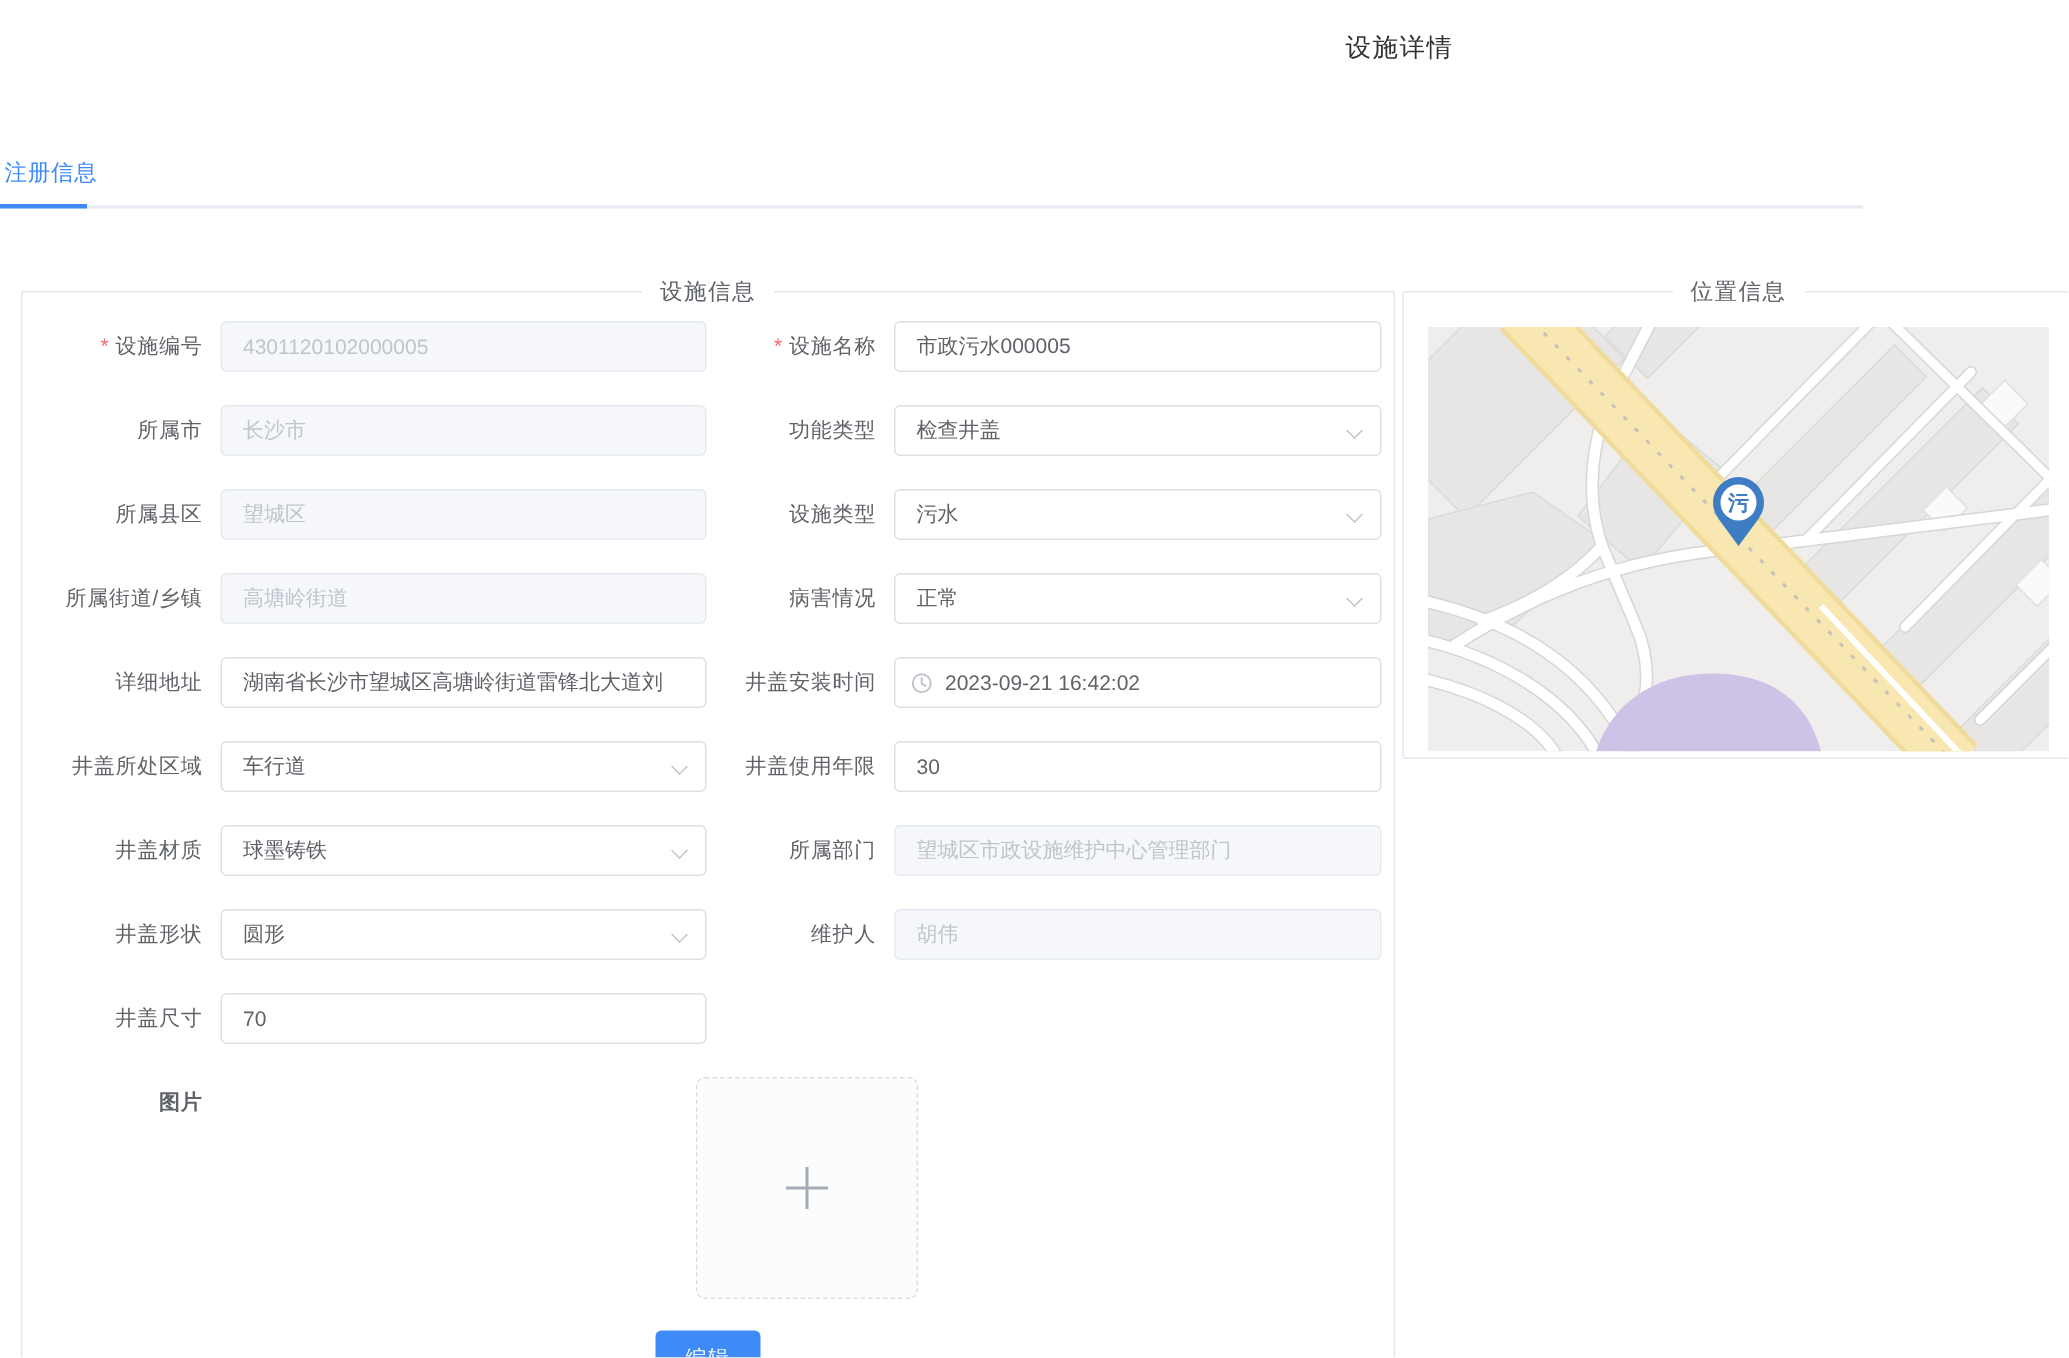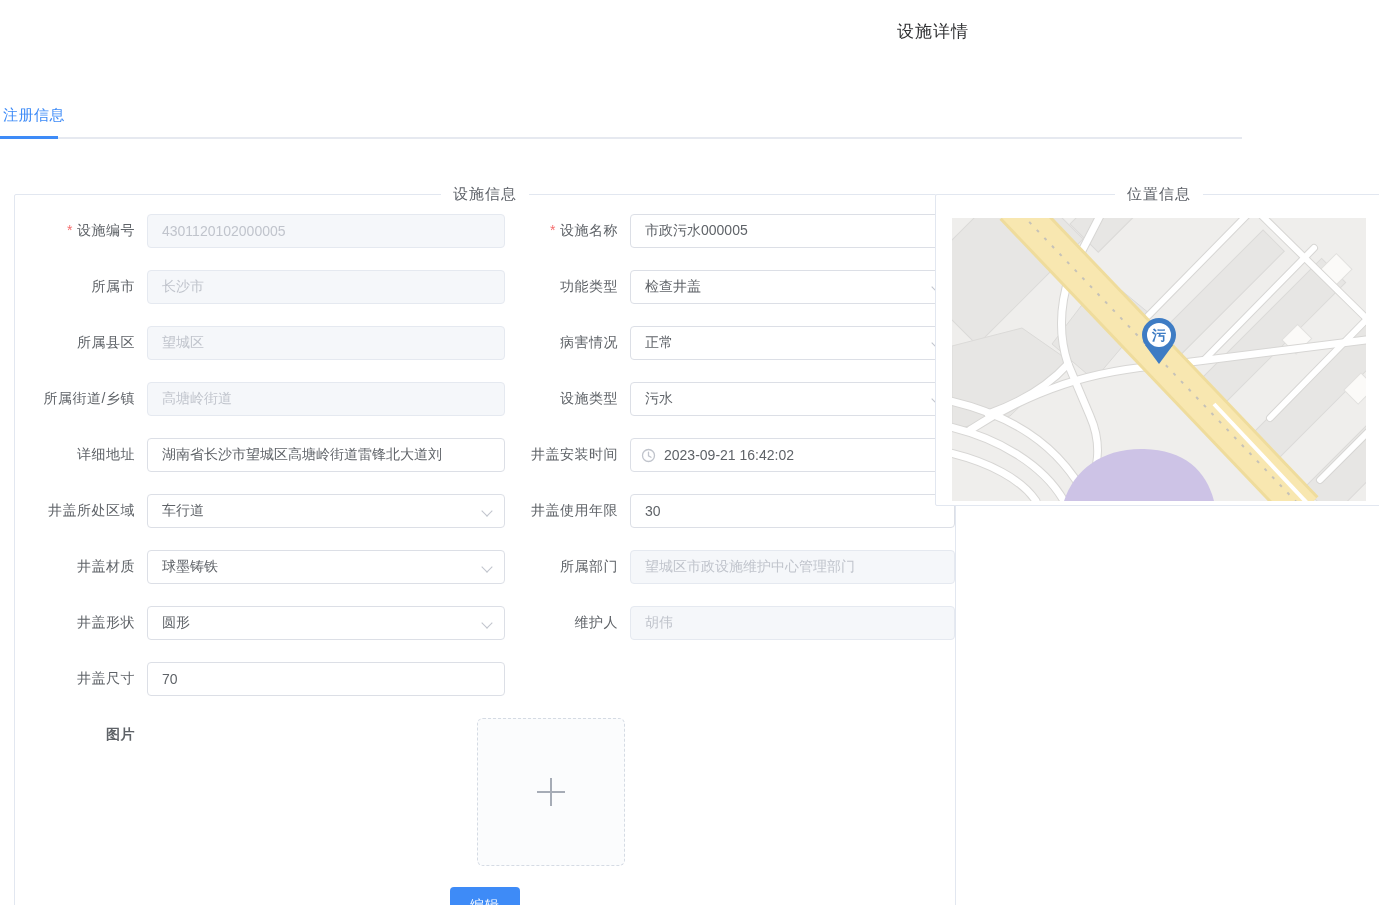--- a/index.html
+++ b/index.html
@@ -17,21 +17,21 @@
   fieldset.panel legend { margin:0 auto; padding:0 12px; font-size:15px; color:#5E6269; letter-spacing:1px; }
   .panel-facility { left:14px; top:151px; width:916px; height:748px; }
   .panel-location { left:935px; top:151px; width:448px; height:321px; }
 
   .cols { display:flex; padding-top:10px; }
   .col { display:flex; flex-direction:column; }
   .row { display:flex; align-items:center; height:34px; margin-bottom:22px; }
   .label { font-size:14px; color:#5F6368; text-align:right; padding-right:12px; flex:none; letter-spacing:0.5px; }
   .col1 .label { width:132px; }
   .col2 .label { width:125px; }
-  .col1 .control { width:358px; flex:none; }
+  .col1 .control { width:324px; flex:none; }
   .col2 .control { width:325px; flex:none; }
   .req { color:#F56C6C; margin-right:4px; font-size:14px; }
 
   .inp { display:block; width:100%; height:34px; border:1px solid #DCDFE6; border-radius:4px;
          padding:0 14px; font-size:14px; color:#5F6368; background:#fff; outline:none;
          font-family:"Liberation Sans", sans-serif; }
   .inp.disabled, .inp:disabled { background:#F5F7FA; border-color:#E5E9F0; color:#C0C4CC; -webkit-text-fill-color:#C0C4CC; }
 
   .ctl { position:relative; height:34px; border:1px solid #DCDFE6; border-radius:4px; background:#fff;
          display:flex; align-items:center; padding:0 40px 0 14px; font-size:14px; color:#5F6368; }
@@ -156,31 +156,31 @@
 
         <div class="row">
           <span class="label">功能类型</span>
           <div class="control ctl">
             <span class="sel-text">检查井盖</span>
             <span class="chevron"></span>
           </div>
         </div>
 
         <div class="row">
+          <span class="label">设施类型</span>
+          <div class="control ctl">
+            <span class="sel-text">污水</span>
+            <span class="chevron"></span>
+          </div>
+        </div>
+
+        <div class="row">
           <span class="label">病害情况</span>
           <div class="control ctl">
             <span class="sel-text">正常</span>
-            <span class="chevron"></span>
-          </div>
-        </div>
-
-        <div class="row">
-          <span class="label">设施类型</span>
-          <div class="control ctl">
-            <span class="sel-text">污水</span>
             <span class="chevron"></span>
           </div>
         </div>
 
         <div class="row">
           <span class="label">井盖安装时间</span>
           <div class="control ctl datetime">
             <svg class="clock" width="15" height="15" viewBox="0 0 15 15">
               <circle cx="7.5" cy="7.5" r="6" fill="none" stroke="#C0C4CC" stroke-width="1.3"></circle>
               <path d="M7.5 4.2 V7.8 L10 9.2" fill="none" stroke="#C0C4CC" stroke-width="1.3" stroke-linecap="round"></path>

